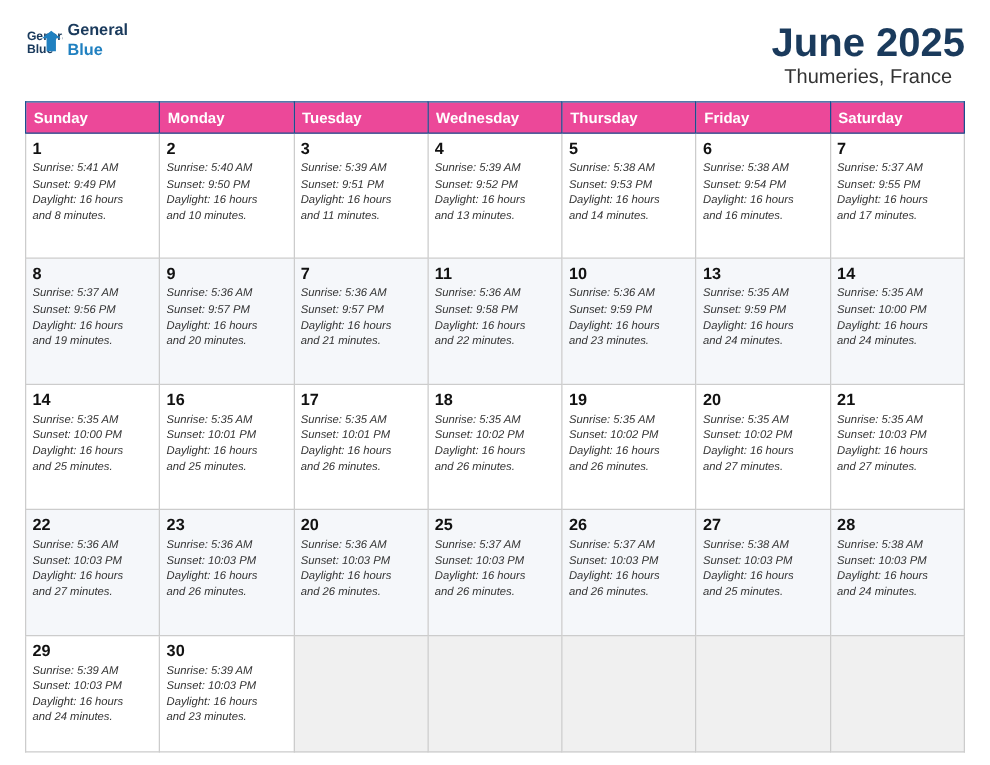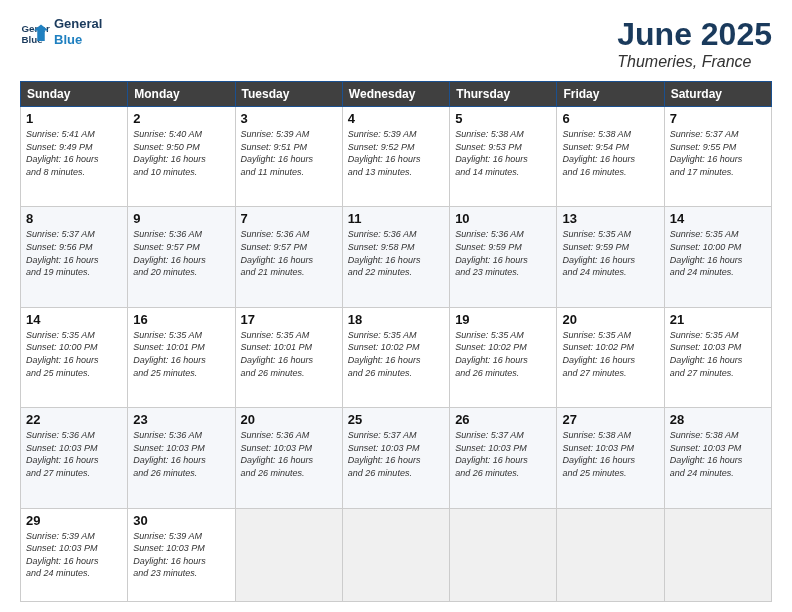--- a/index.html
+++ b/index.html
@@ -26,41 +26,40 @@
     .logo {
       display: flex;
       align-items: center;
       gap: 4px;
     }
     .logo-icon {
       width: 30px;
       height: 30px;
     }
     .title-block {
-      text-align: left;
+      text-align: center;
     }
     .month-title {
       font-size: 32px;
       font-weight: bold;
       color: #1a3a5c;
     }
     .location-title {
       font-size: 16px;
       color: #333;
-      font-style: italic;
     }
     .calendar {
       flex: 1;
       border: 1px solid #ccc;
       border-collapse: collapse;
       width: 100%;
       table-layout: fixed;
     }
     .calendar th {
-      background-color: #404040;
+      background-color: #ec4899;
       color: white;
       font-size: 12px;
       font-weight: bold;
       padding: 5px 6px;
       text-align: left;
       border: 1px solid #1a5090;
     }
     .calendar td {
       border: 1px solid #ccc;
       vertical-align: top;

